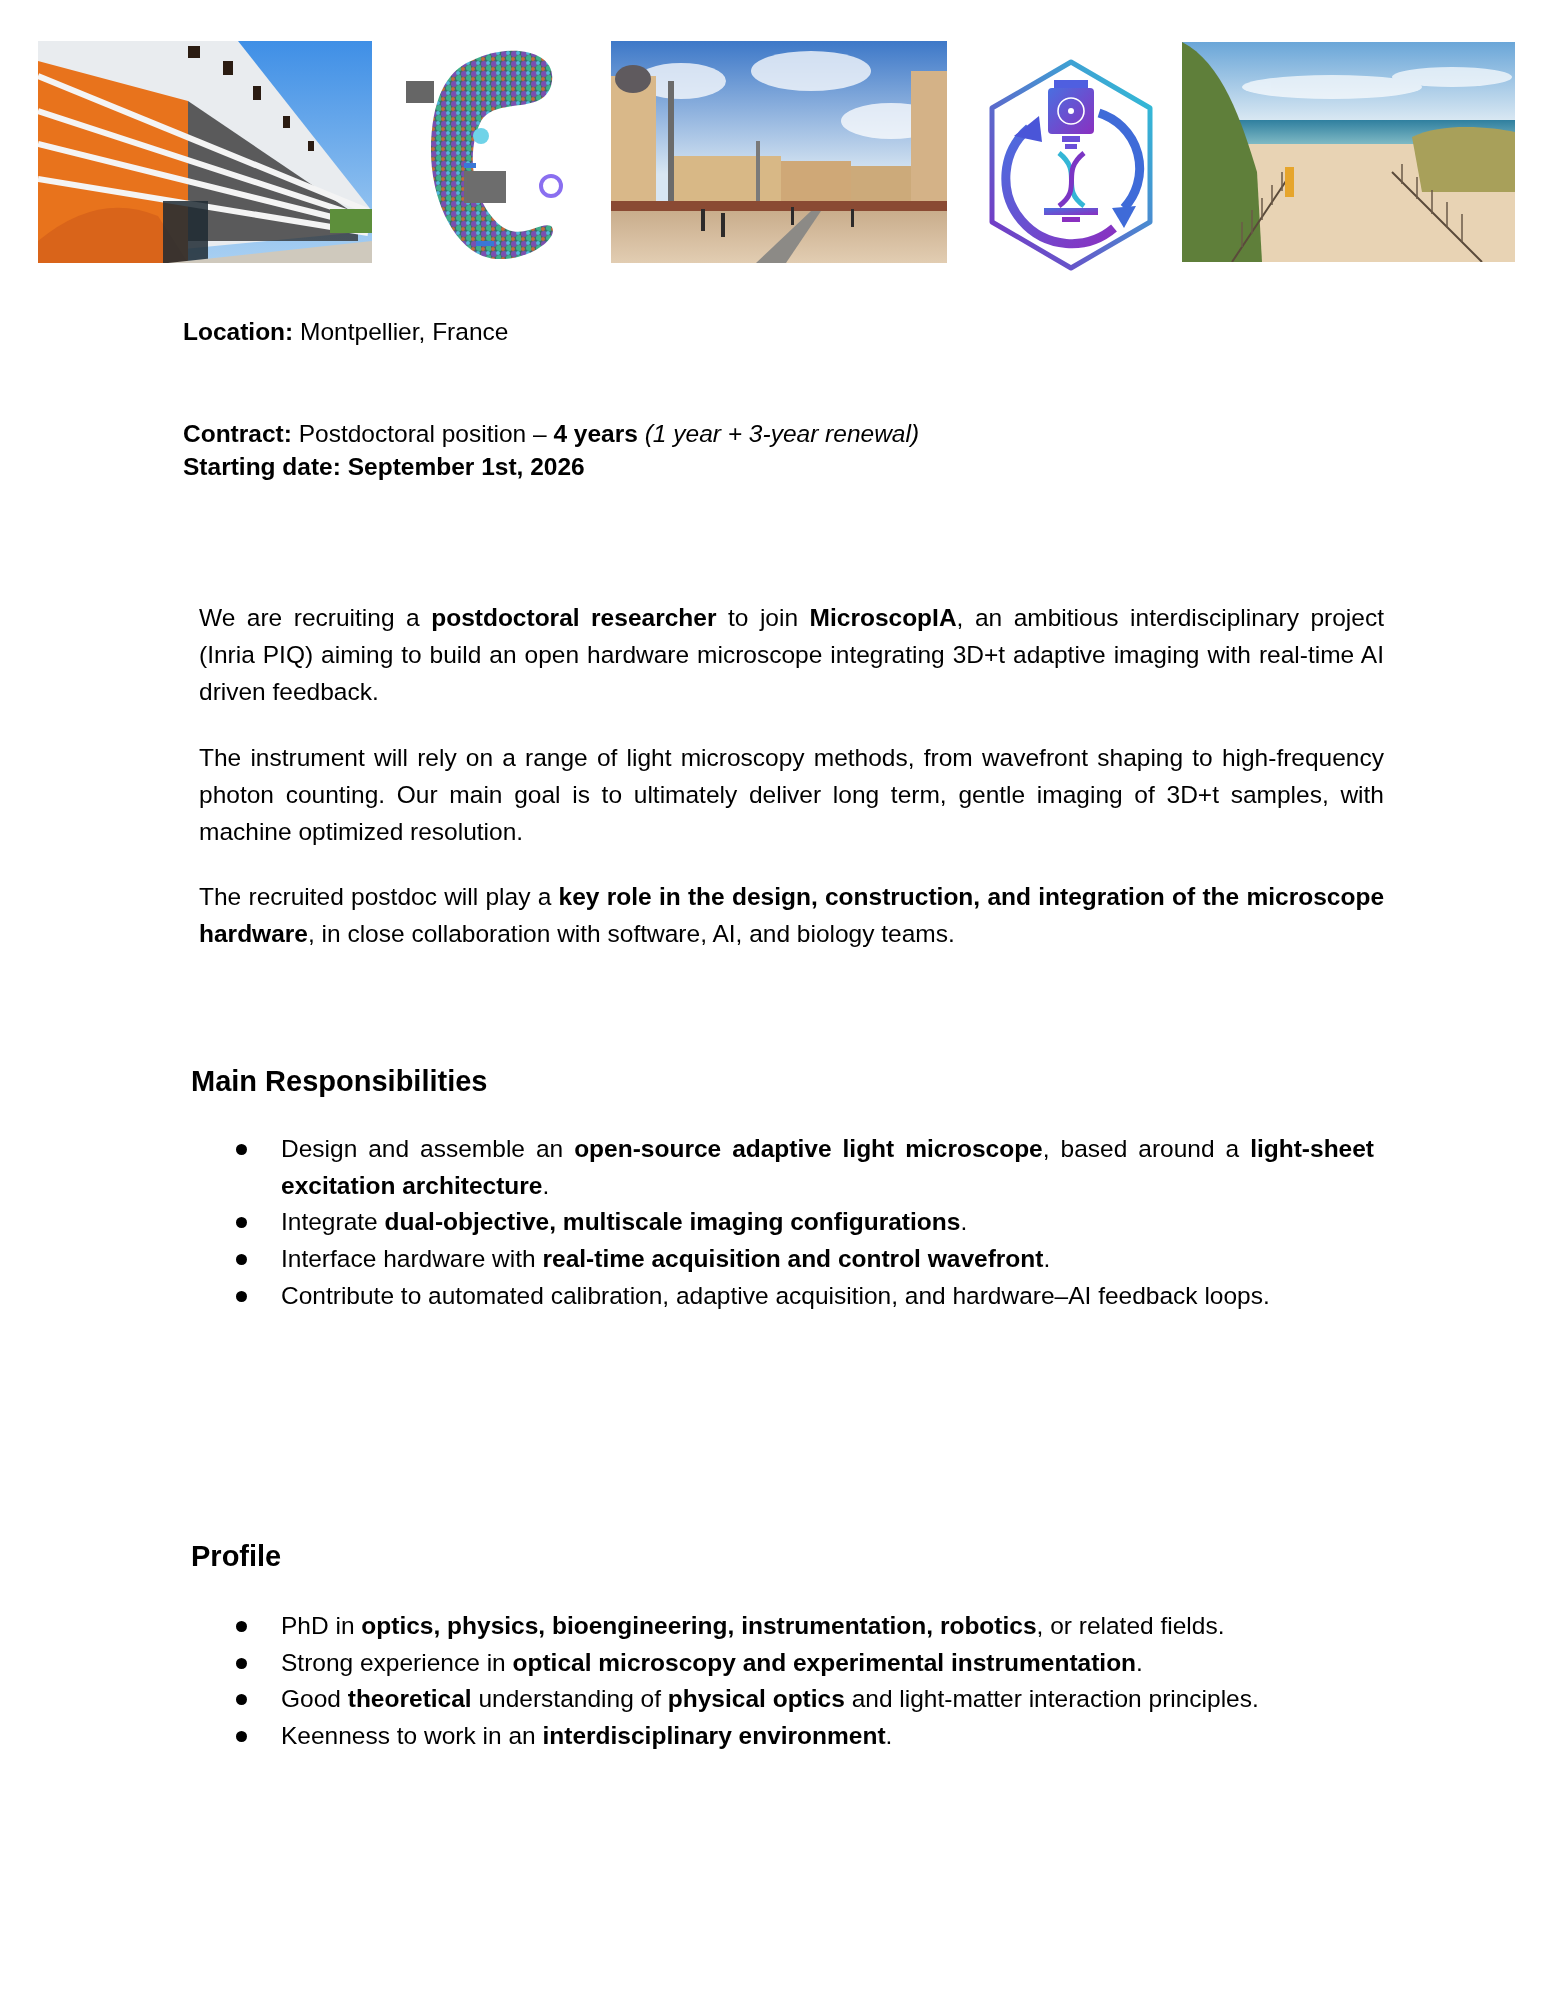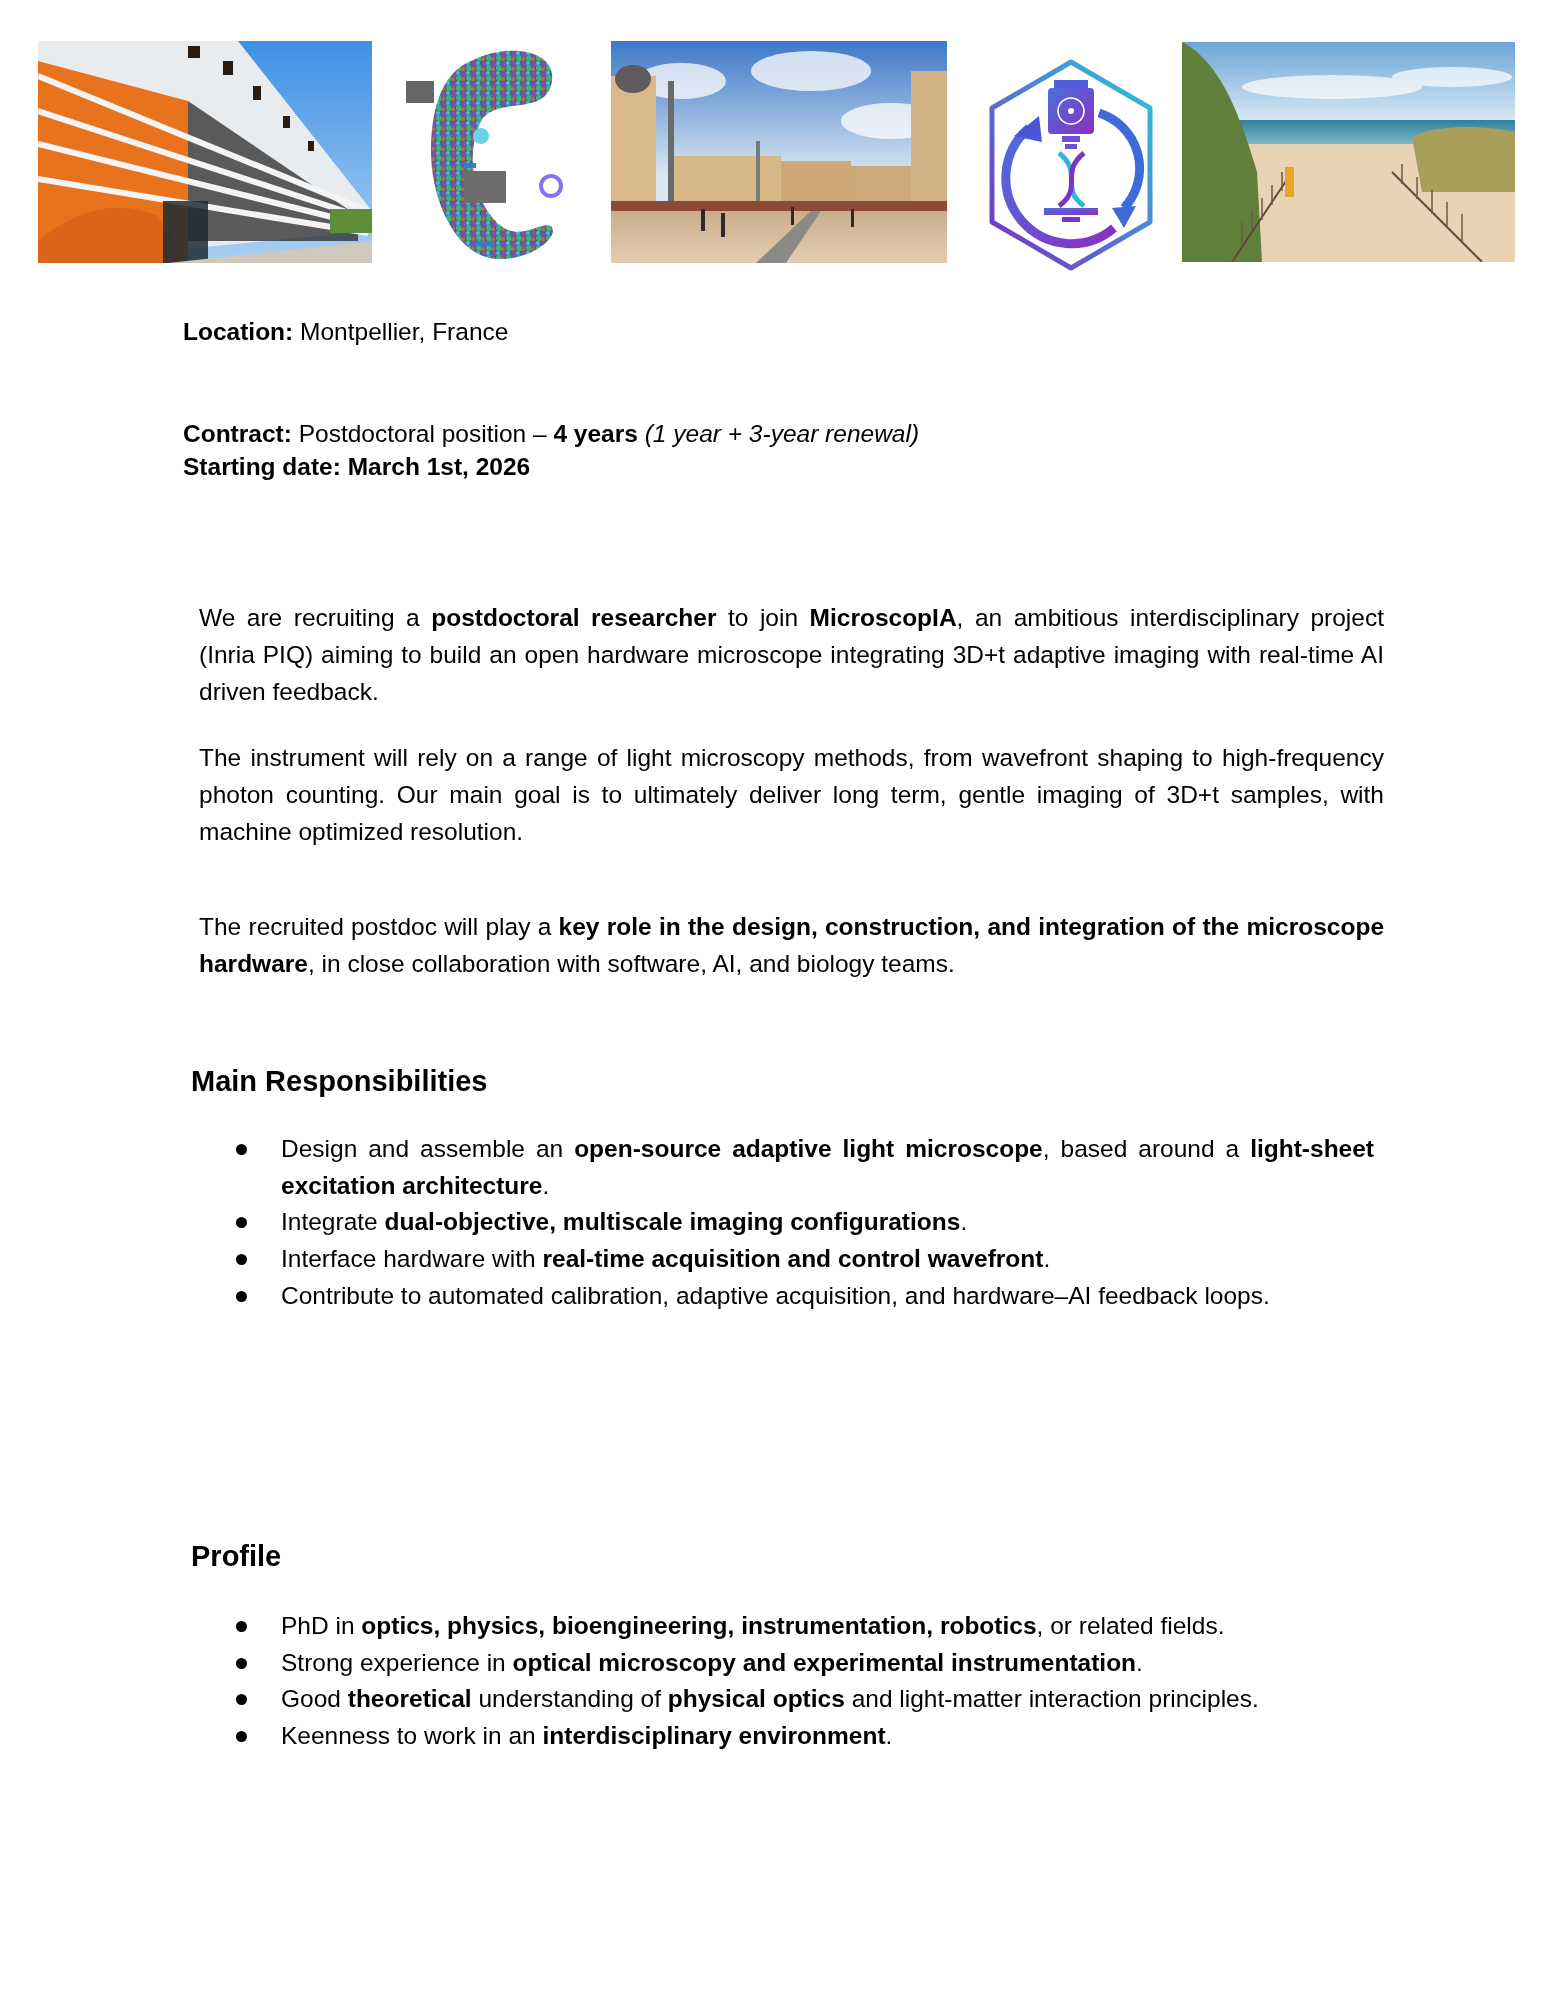--- a/index.html
+++ b/index.html
@@ -192,28 +192,28 @@
   </svg>
 </div>
 
 <div class="meta-line" style="top:317px;">
   <b>Location:</b><span> Montpellier, France</span>
 </div>
 <div class="meta-line" style="top:385px;margin-top:34px;">
   <b>Contract:</b><span> Postdoctoral position – </span><b>4 years</b><i> (1 year + 3-year renewal)</i>
 </div>
 <div class="meta-line" style="top:452px;">
-  <b>Starting date: March 1st, 2026</b>
+  <b>Starting date: September 1st, 2026</b>
 </div>
 
 <p class="para" style="top:584px;"><span>We are recruiting a </span><b>postdoctoral researcher</b><span> to join </span><b>MicroscopIA</b><span>, an ambitious interdisciplinary project (Inria PIQ) aiming to build an open hardware microscope integrating 3D+t adaptive imaging with real-time AI driven feedback.</span></p>
 
 <p class="para" style="top:724px;">The instrument will rely on a range of light microscopy methods, from wavefront shaping to high-frequency photon counting. Our main goal is to ultimately deliver long term, gentle imaging of 3D+t samples, with machine optimized resolution.</p>
 
-<p class="para" style="top:893px;"><span>The recruited postdoc will play a </span><b>key role in the design, construction, and integration of the microscope hardware</b><span>, in close collaboration with software, AI, and biology teams.</span></p>
+<p class="para" style="top:863px;"><span>The recruited postdoc will play a </span><b>key role in the design, construction, and integration of the microscope hardware</b><span>, in close collaboration with software, AI, and biology teams.</span></p>
 
 <h2 style="top:1056px;">Main Responsibilities</h2>
 
 <ul class="blist" style="top:1125px;">
   <li><span class="dot"></span><span>Design and assemble an </span><b>open-source adaptive light microscope</b><span>, based around a </span><b>light-sheet excitation architecture</b><span>.</span></li>
   <li><span class="dot"></span><span>Integrate </span><b>dual-objective, multiscale imaging configurations</b><span>.</span></li>
   <li><span class="dot"></span><span>Interface hardware with </span><b>real-time acquisition and control wavefront</b><span>.</span></li>
   <li><span class="dot"></span><span>Contribute to automated calibration, adaptive acquisition, and hardware–AI feedback loops.</span></li>
 </ul>
 

